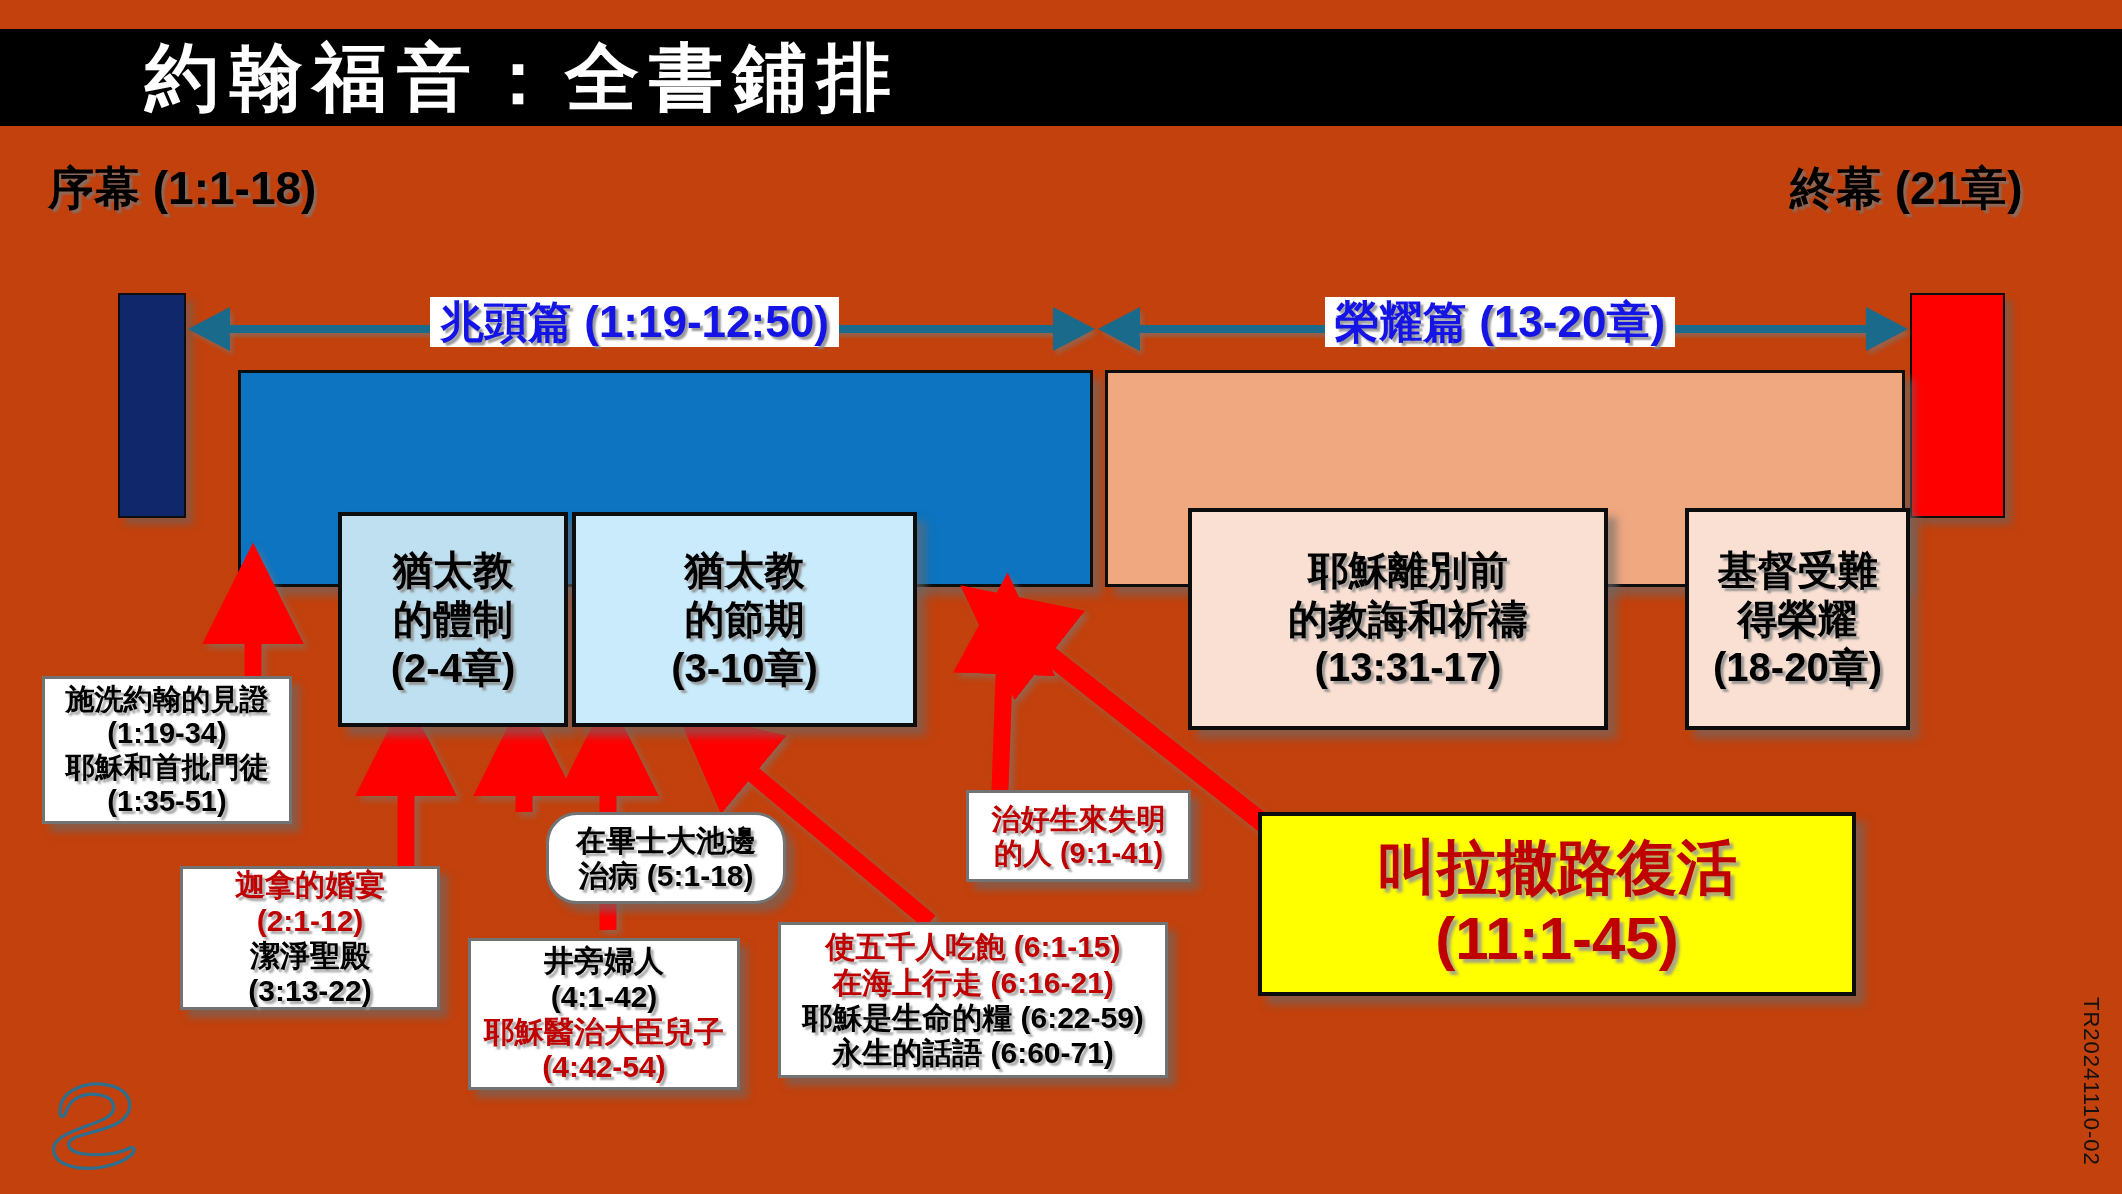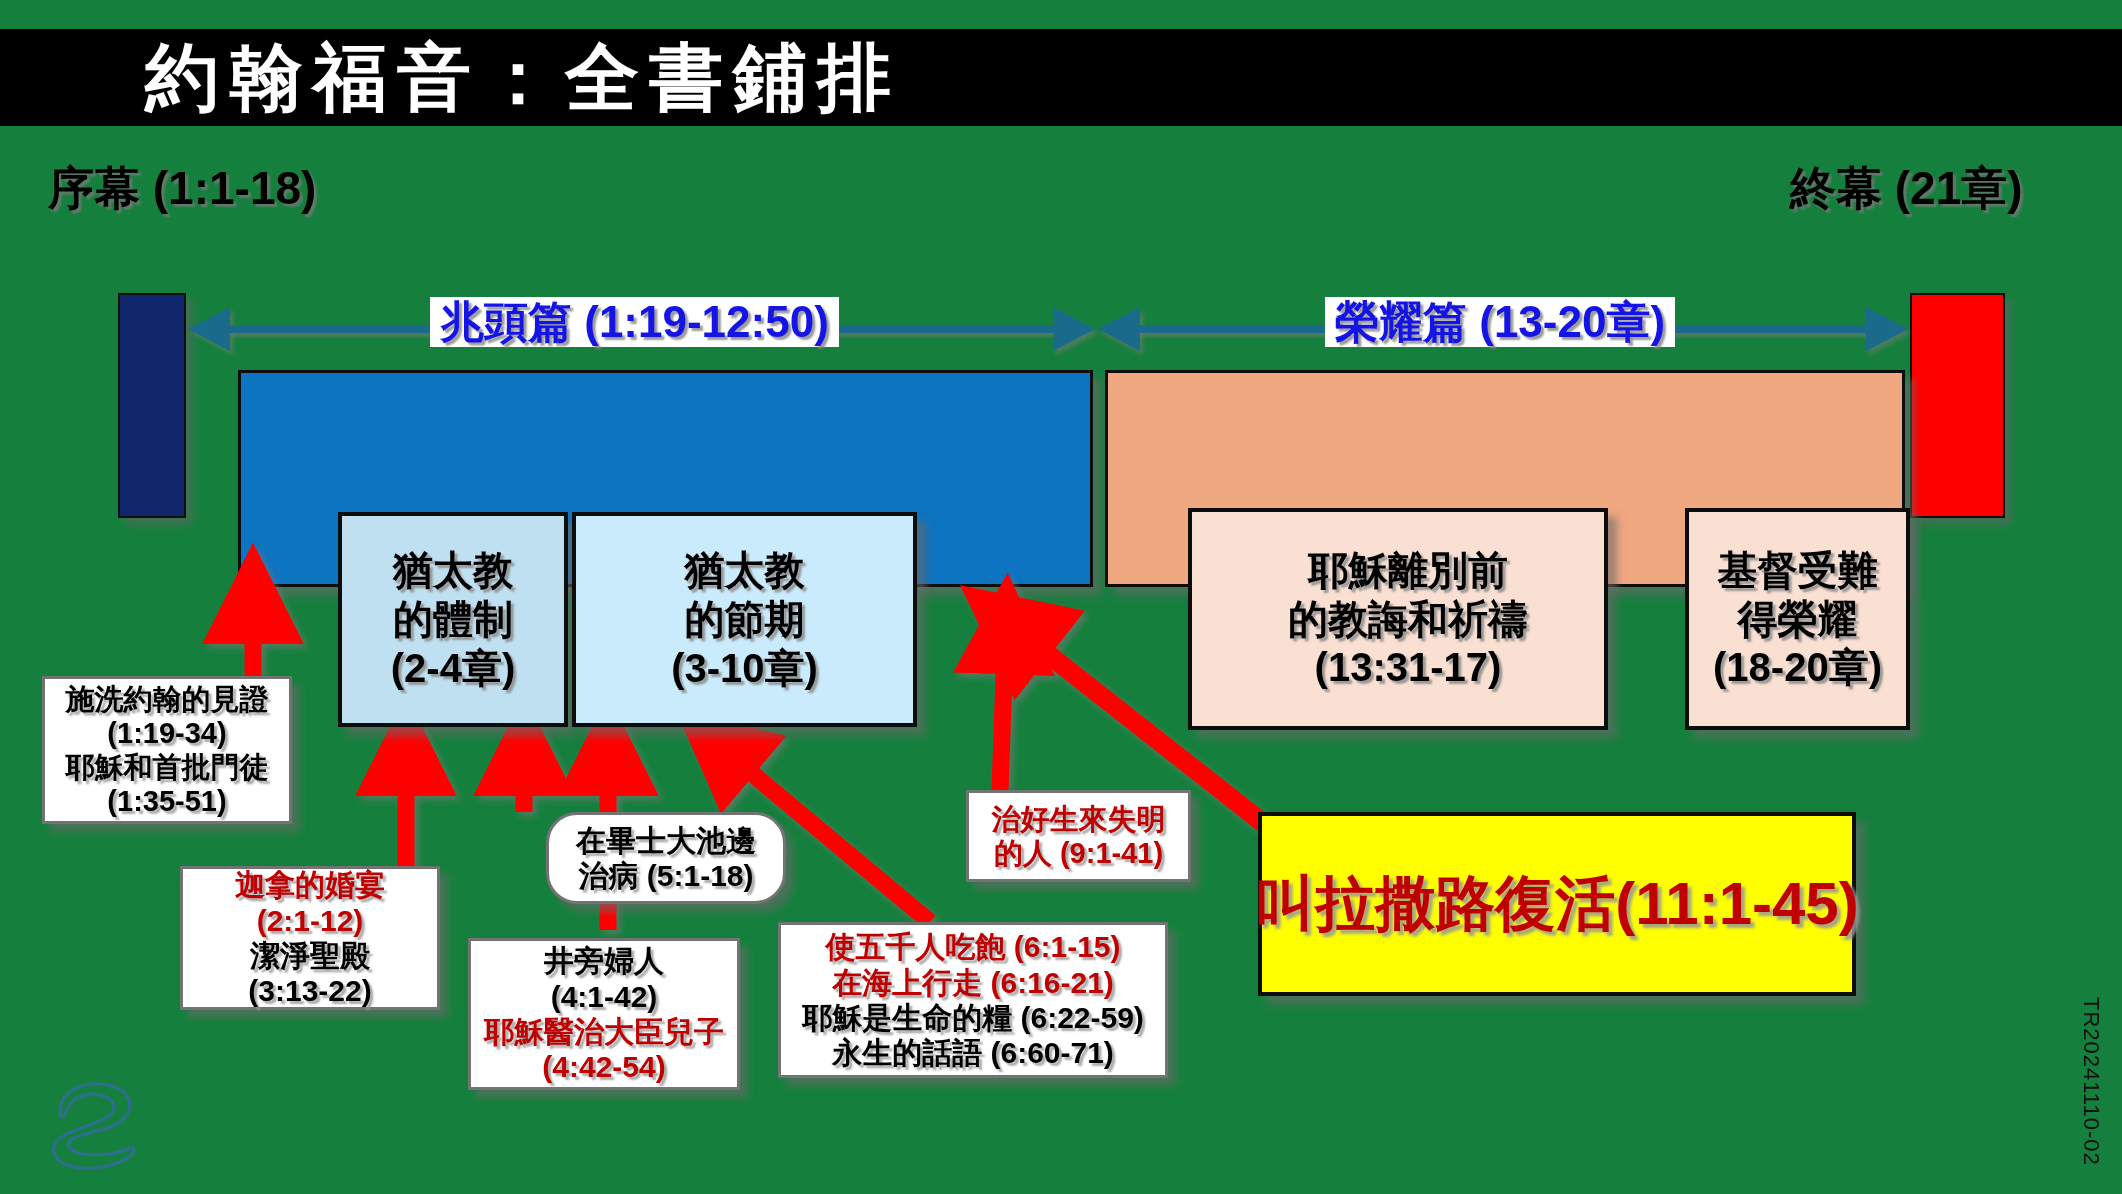--- a/index.html
+++ b/index.html
@@ -7,21 +7,21 @@
     padding: 0;
     background: #ffffff;
   }
   body {
     font-family: "Liberation Sans", "DejaVu Sans", sans-serif;
   }
   #slide {
     position: relative;
     width: 2122px;
     height: 1194px;
-    background: #15803d;
+    background: #c2410c;
     overflow: hidden;
   }
 
   
   .title-banner {
     position: absolute;
     left: 0;
     top: 29px;
     width: 2122px;
     height: 97px;
@@ -194,21 +194,21 @@
   
   #note-lazarus {
     position: absolute;
     left: 1258px; top: 812px;
     width: 598px; height: 184px;
     background: #FFFF00;
     border: 4px solid #0d0d0d;
     box-shadow: 9px 9px 8px rgba(105,105,105,0.6);
     box-sizing: border-box;
     display: flex;
-    flex-direction: row;
+    flex-direction: column;
     align-items: center;
     justify-content: center;
     text-align: center;
     font-weight: bold;
     color: #C00000;
     font-size: 60px;
     line-height: 1.18;
   }
   #note-lazarus .ln { white-space: nowrap; text-shadow: 4px 4px 3px rgba(150,150,150,0.85); }
 

